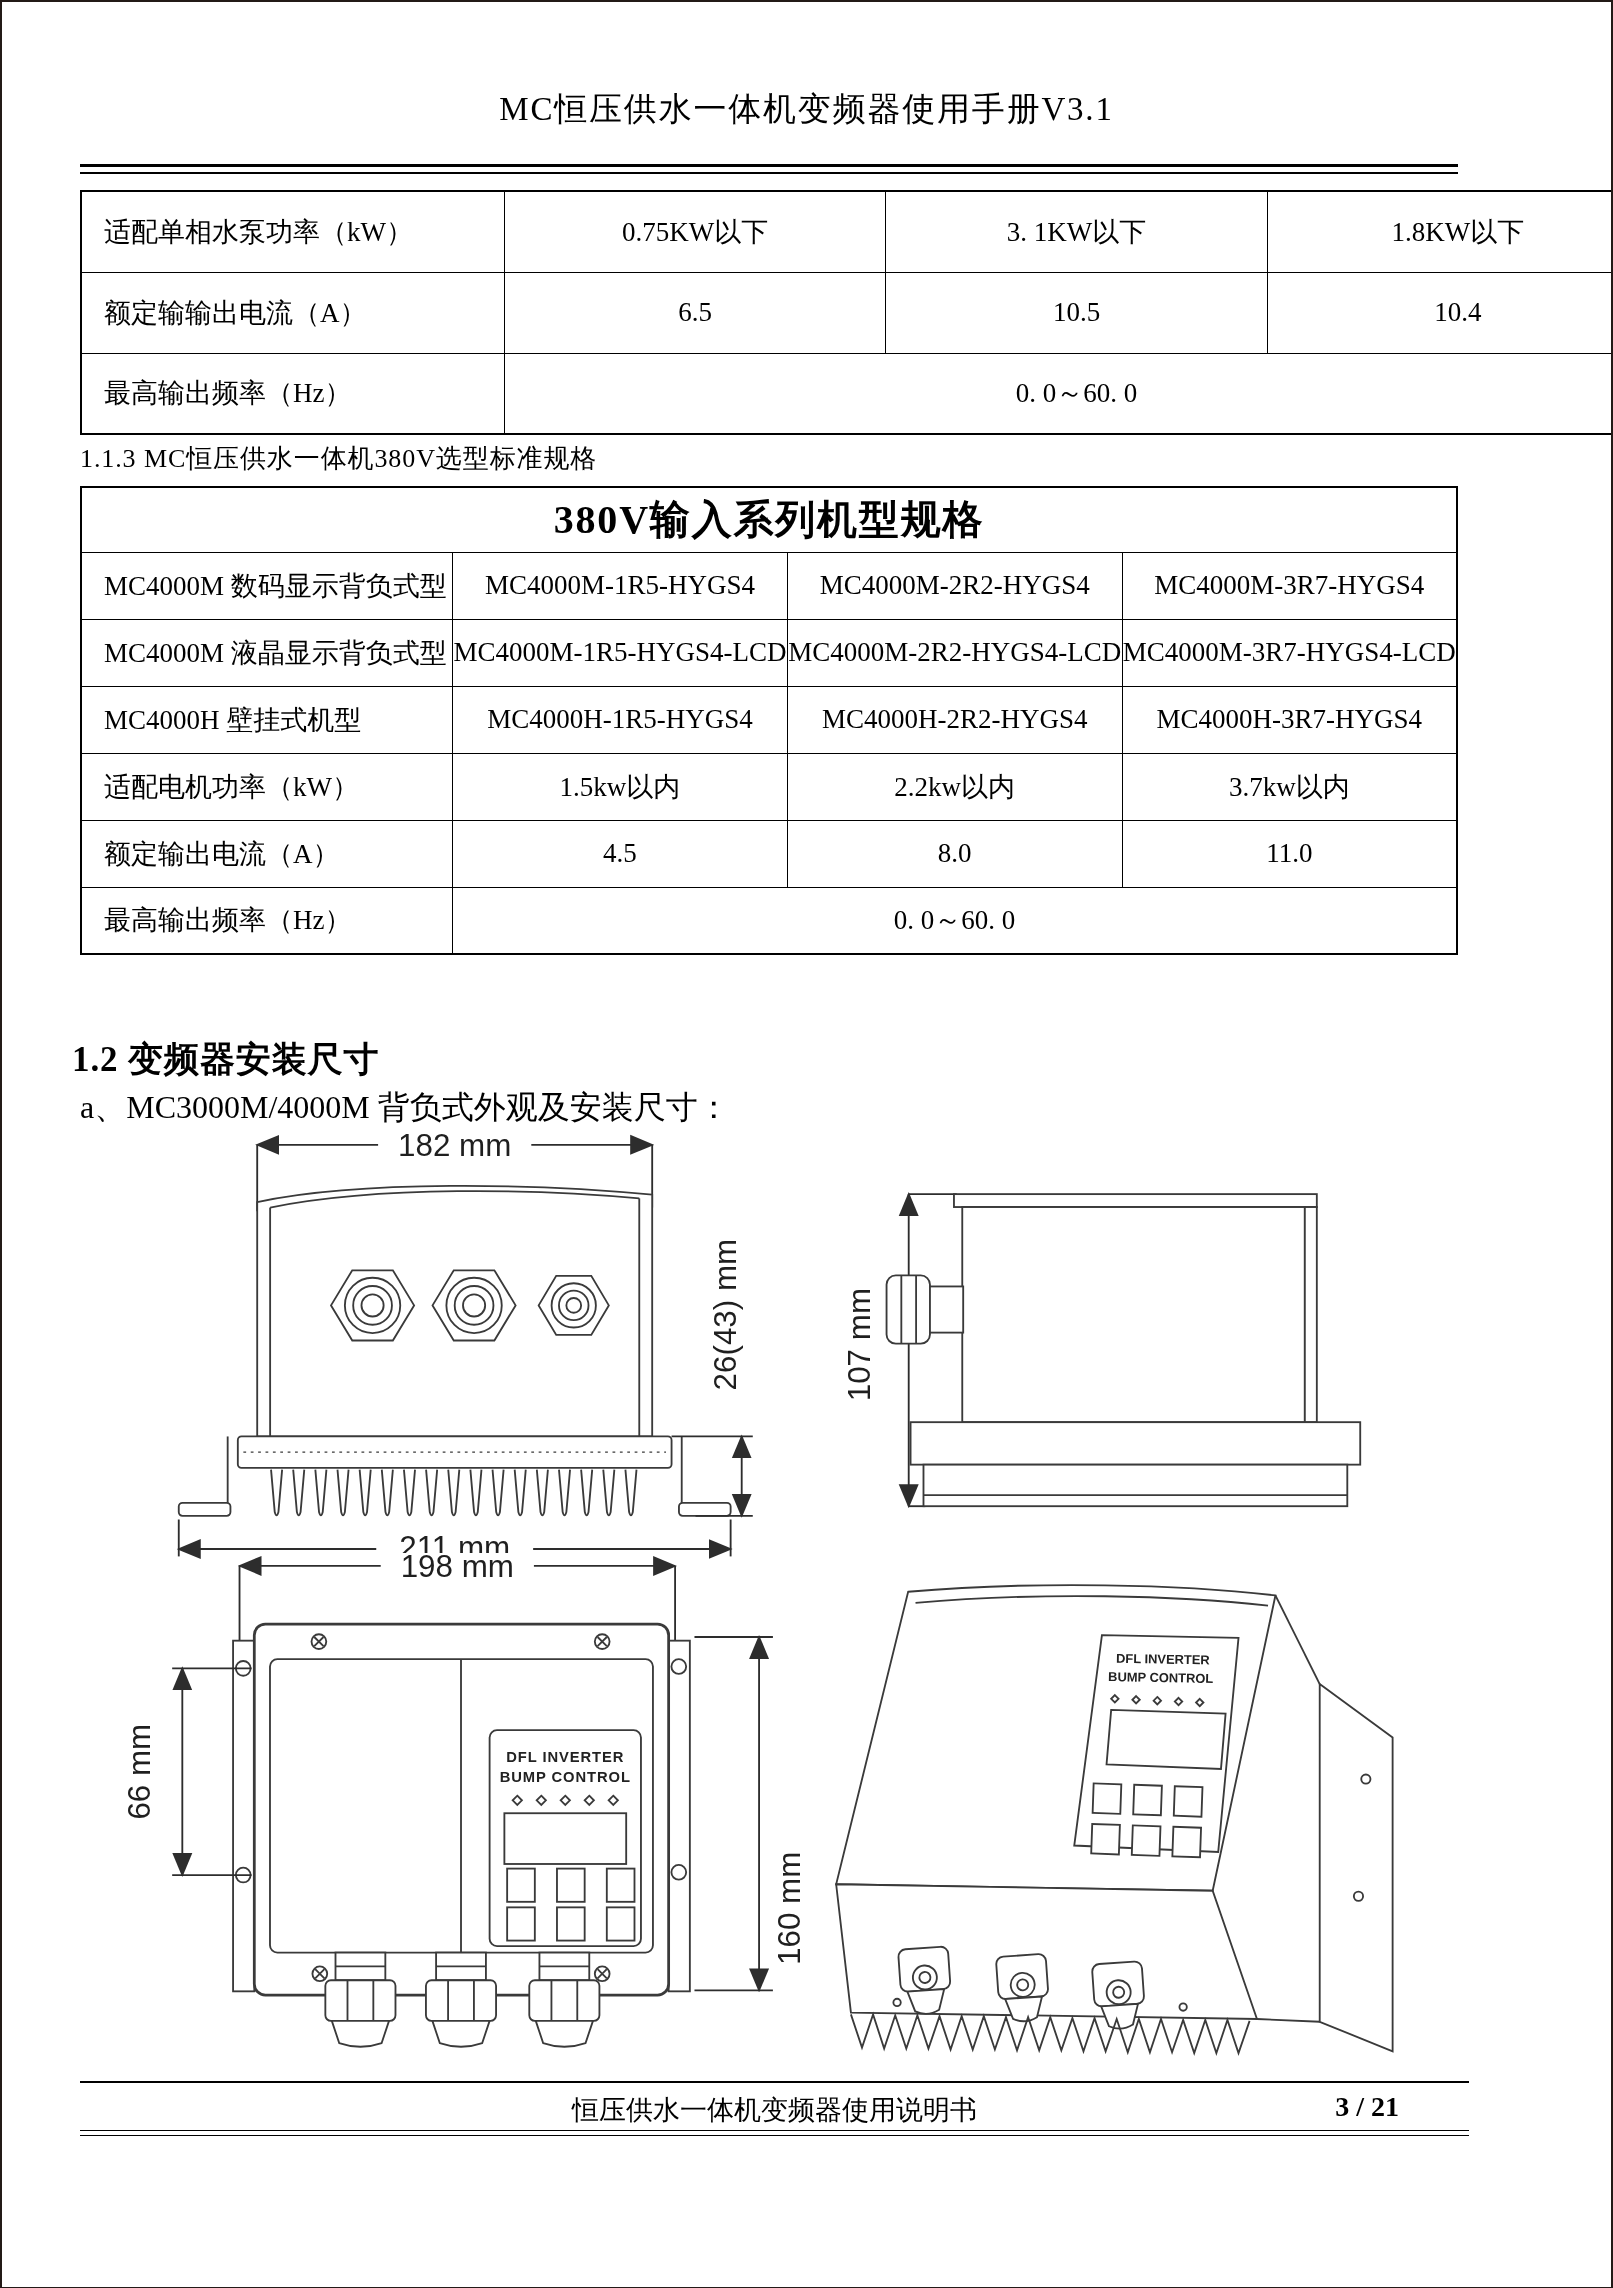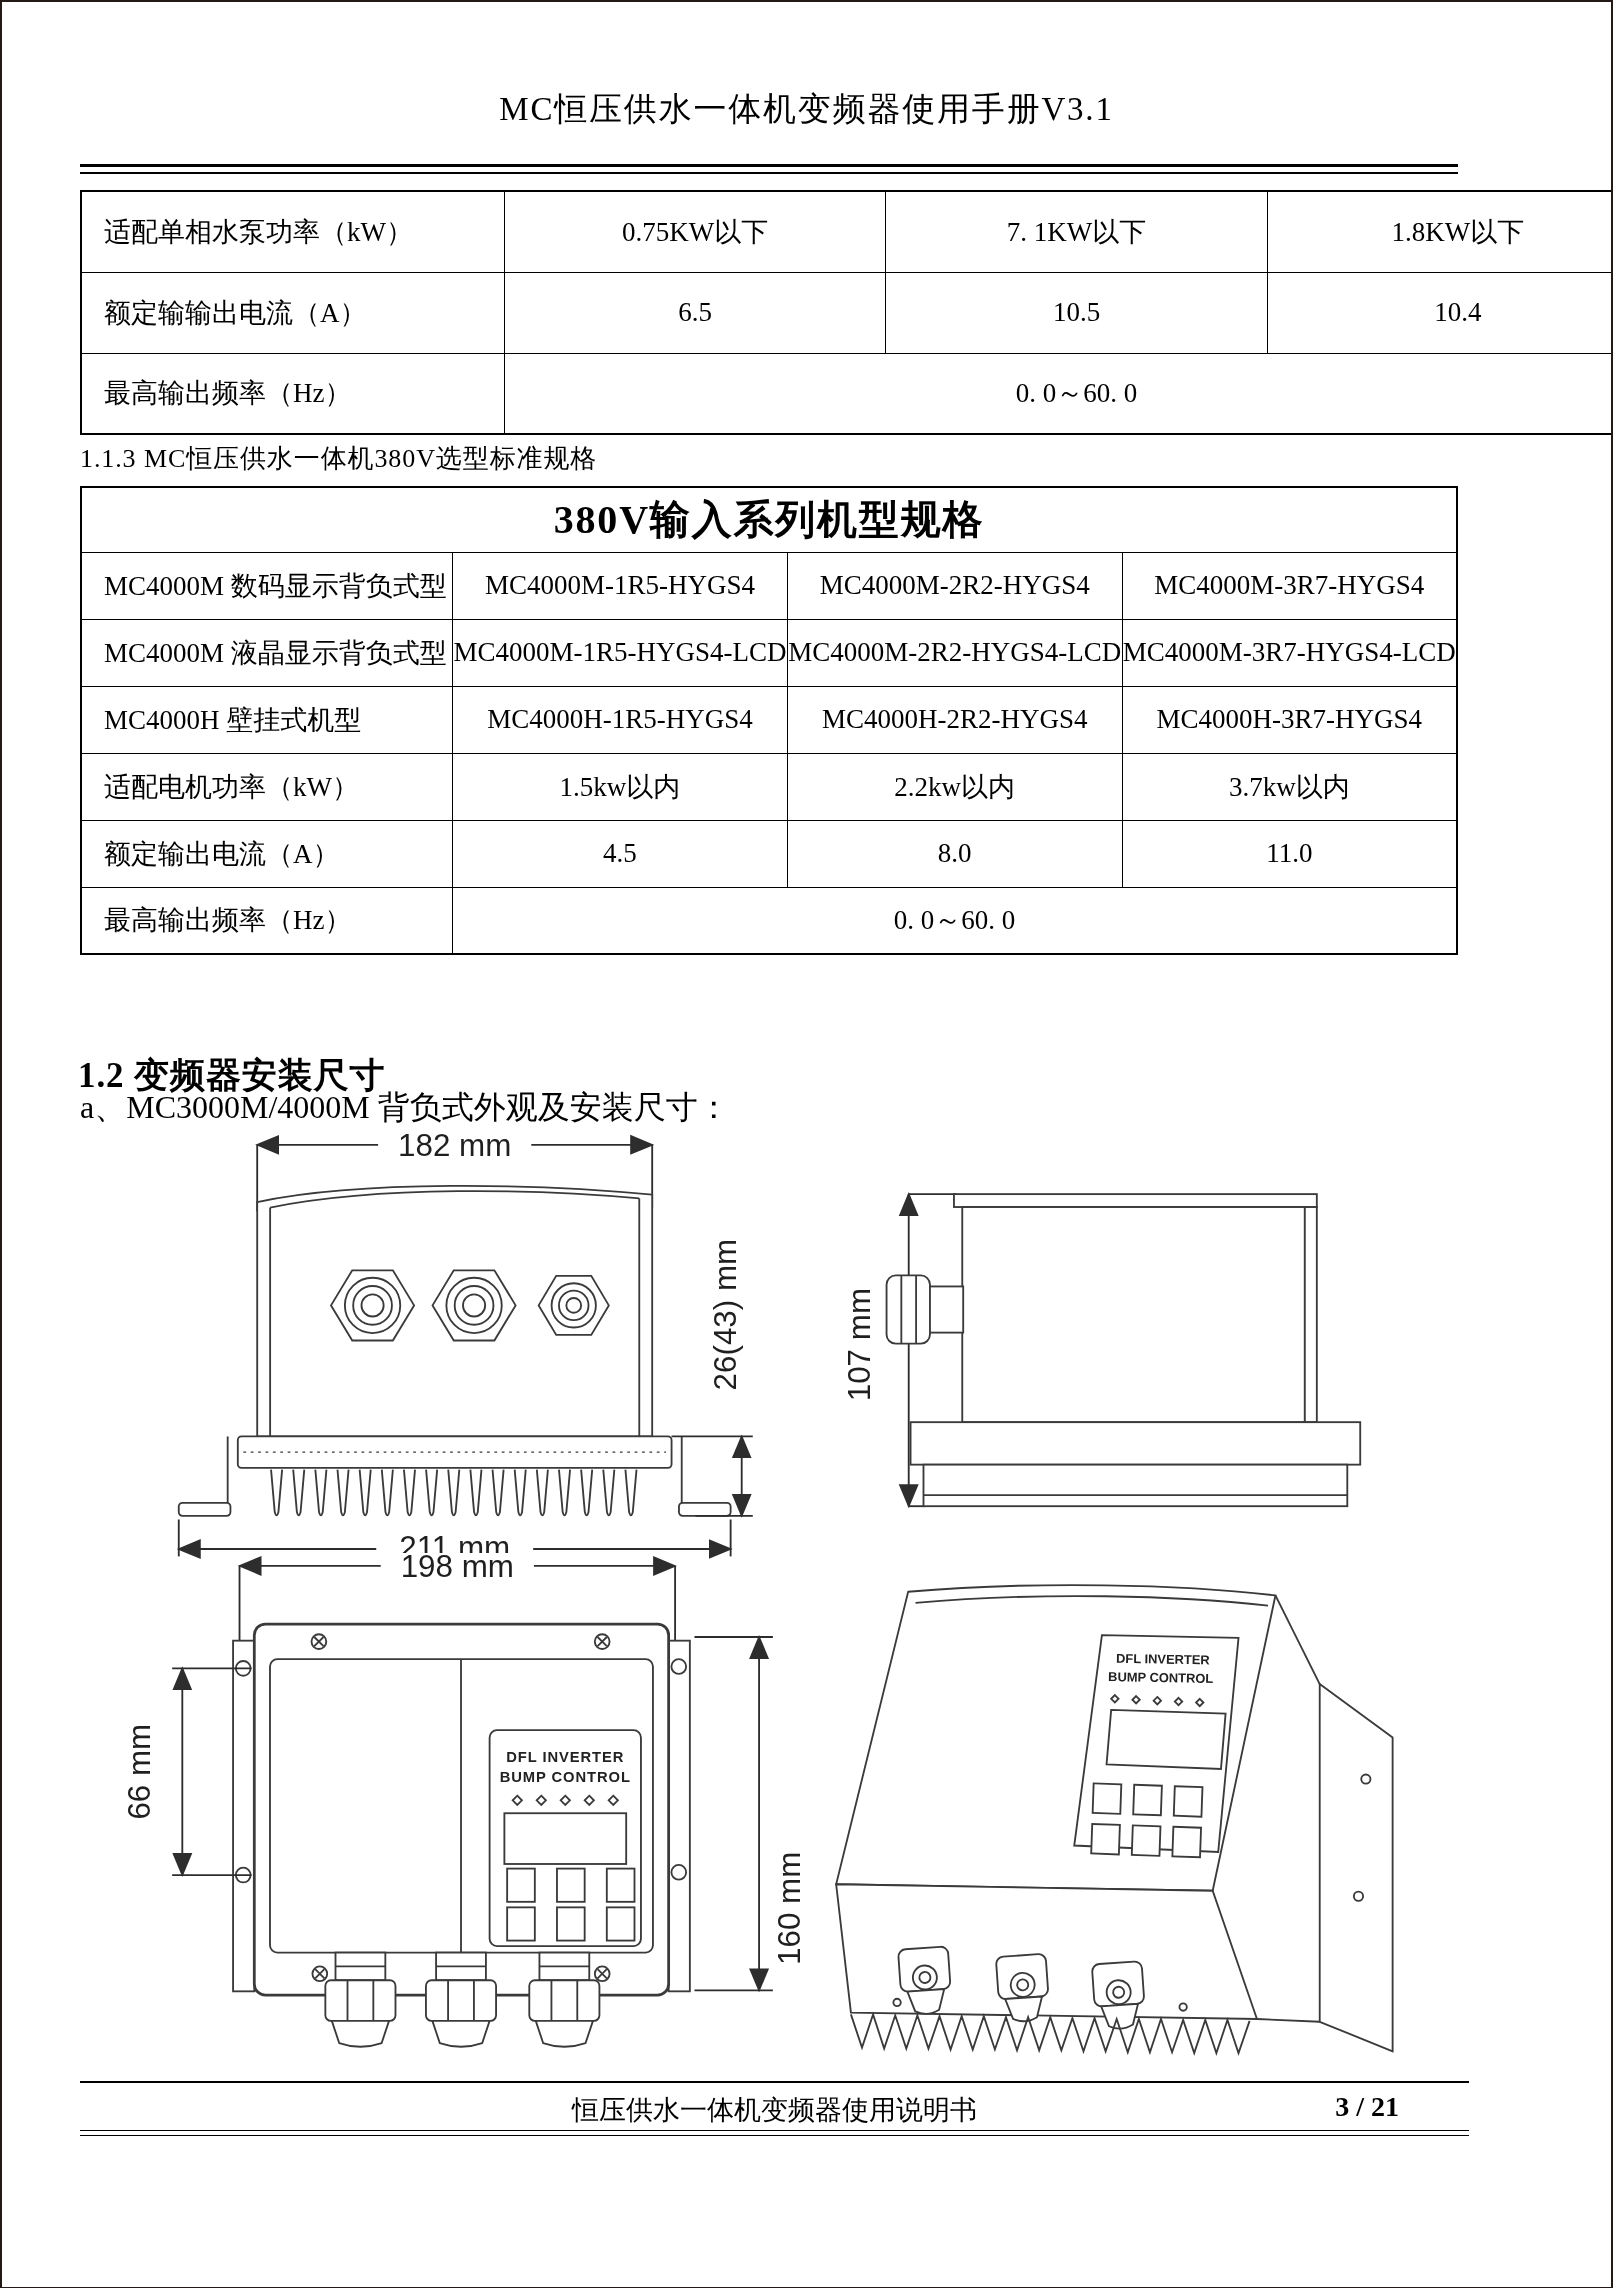--- a/index.html
+++ b/index.html
@@ -34,21 +34,21 @@
     border:1.8px solid #000;
     text-align:center;vertical-align:middle;
     padding:0;overflow:hidden;
   }
   table.spec td.lab{text-align:left;padding-left:22px;}
   .t220 tr{height:81px;}
   .t380 tr{height:67px;}
   .t380 tr.hd{height:65px;}
   .t380 tr.hd td{font-weight:bold;font-size:40px;letter-spacing:1.8px;}
   .h113{left:78px;top:439px;font-size:26px;letter-spacing:0.9px;}
-  .h12{left:76px;top:1034px;font-size:35px;font-weight:bold;letter-spacing:0.9px;margin-top:16px;}
+  .h12{left:70px;top:1034px;font-size:35px;font-weight:bold;letter-spacing:0.9px;}
   .h12a{left:78px;top:1084px;font-size:32px;}
   .footer-rule-top{left:78px;top:2079px;width:1389px;border-top:2.8px solid #000;}
   .footer-rule-bottom{left:78px;top:2128px;width:1389px;height:3.7px;border-top:1.8px solid #000;border-bottom:1.8px solid #000;}
   .footer-doc{left:78px;top:2090px;width:1389px;text-align:center;font-size:27px;}
   .footer-page{top:2089px;right:212px;font-size:28px;font-weight:bold;}
   
   svg .ln{stroke:#3a3a3a;stroke-width:2;fill:none;}
   svg .fw{fill:#ffffff;stroke:#3a3a3a;stroke-width:2;}
   svg .fw3{fill:#ffffff;stroke:#3a3a3a;stroke-width:3;}
   svg .dim{stroke:#2d2d2d;stroke-width:2;fill:none;}
@@ -69,21 +69,21 @@
     <colgroup>
         <col style="width:27%">
         <col style="width:24.33%">
         <col style="width:24.33%">
         <col style="width:24.34%">
       </colgroup>
     <tbody>
       <tr>
         <td class="lab">适配单相水泵功率（kW）</td>
         <td>0.75KW以下</td>
-        <td>7. 1KW以下</td>
+        <td>3. 1KW以下</td>
         <td>1.8KW以下</td>
       </tr>
       <tr>
         <td class="lab">额定输输出电流（A）</td>
         <td>6.5</td>
         <td>10.5</td>
         <td>10.4</td>
       </tr>
       <tr>
         <td class="lab">最高输出频率（Hz）</td>

